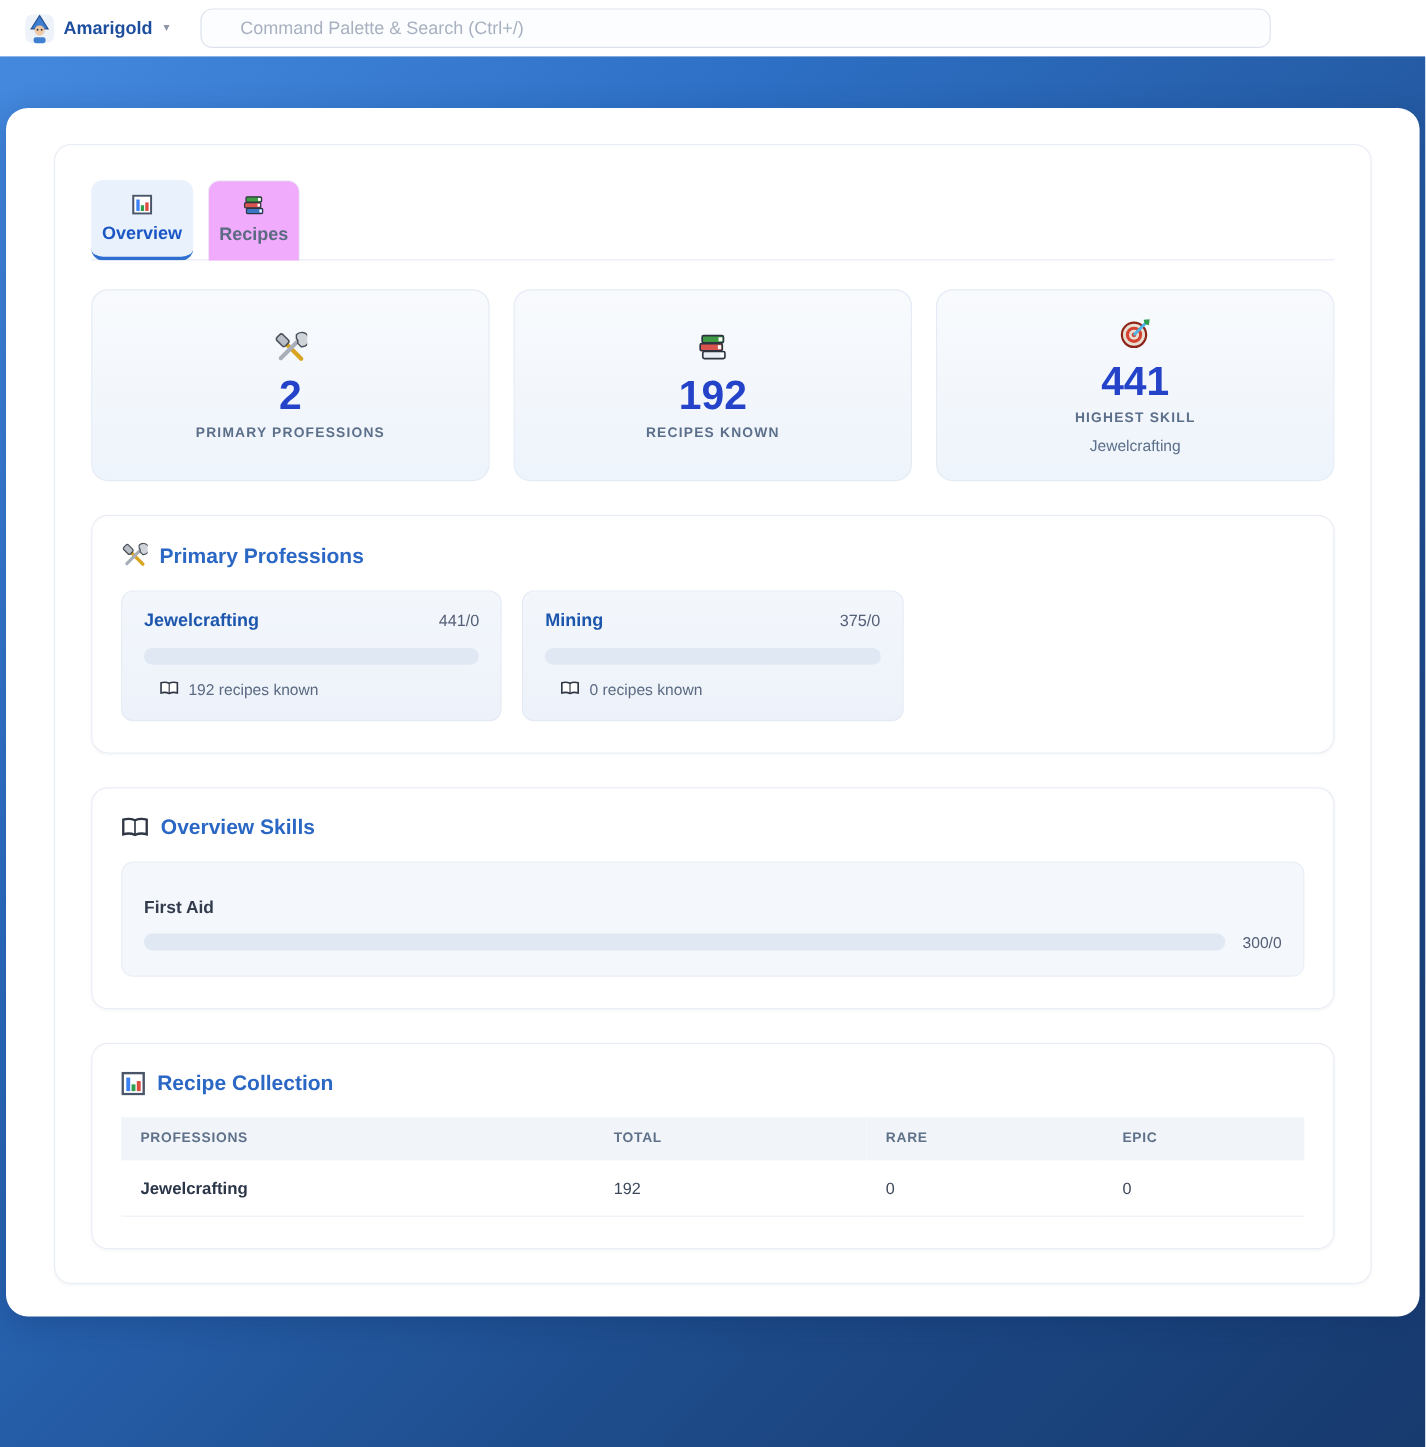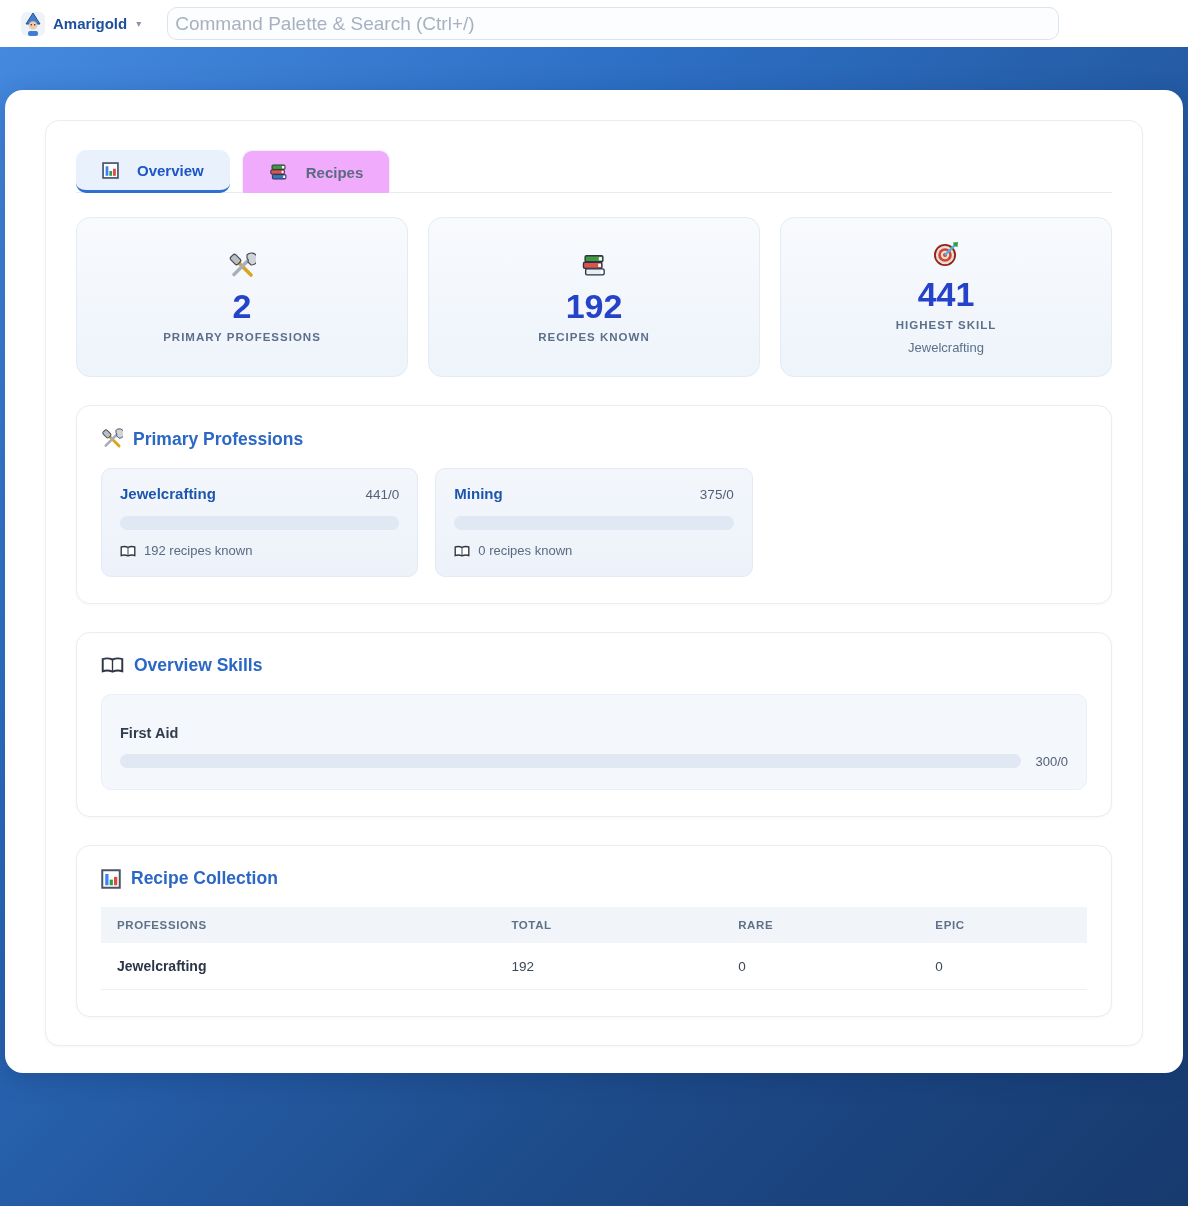--- a/index.html
+++ b/index.html
@@ -5,37 +5,37 @@
   * { margin:0; padding:0; box-sizing:border-box; }
   body { font-family: "Liberation Sans", "DejaVu Sans", sans-serif; }
   .page { width:1188px; height:1206px; overflow:hidden; background:#fff; }
 
   
   .topbar { height:47px; background:#ffffff; display:flex; align-items:center; padding:0 12px; }
   .char-pill { display:flex; align-items:center; gap:7px; padding:4px 8px; border-radius:8px; cursor:pointer; }
   .char-name { font-size:15px; font-weight:bold; color:#1d4e9e; }
   .caret { font-size:10px; color:#8b95a6; margin-left:2px; }
   .search-input { margin-left:18px; width:892px; height:33px; border:1px solid #dde3ee; border-radius:10px;
-                  background:#fcfdfe; padding:0 7px; font-size:19px; color:#39424f; outline:none;
+                  background:#fcfdfe; padding:0 32px; font-size:15px; color:#39424f; outline:none;
                   font-family:"Liberation Sans", sans-serif; }
   .search-input::placeholder { color:#a7b1c0; }
 
   
   .bg { height:1159px; background:linear-gradient(135deg, #4489de 0%, #2d6fc4 28%, #1d4a88 72%, #173a6e 100%); }
 
   
   .sheet { margin:0 5px; position:relative; top:43px; background:#ffffff; border-radius:18px;
            padding:30px 0 27px; box-shadow:0 6px 24px rgba(10,40,90,.25); }
   .inner-card { margin:0 40px; border:1px solid #e9edf4; border-radius:14px; padding:28px 30px 28px;
                 background:#fff; box-shadow:0 1px 3px rgba(20,40,80,.04); }
 
   
   .tabbar { display:flex; gap:12px; border-bottom:1px solid #e7ecf3; }
-  .tab { display:flex; align-items:center; gap:18px; padding:12px 26px 11px; font-size:15px; font-weight:bold;
-         border-radius:10px 10px 10px 10px; cursor:pointer; position:relative; top:1px; }
+  .tab { display:flex; align-items:center; gap:7px; padding:12px 9px 11px; font-size:15px; font-weight:bold;
+         border-radius:10px 10px 10px 10px; cursor:pointer; position:relative; top:1px;flex-direction:column; }
   .tab.active { background:#e9f1fd; color:#1b56c5; border-bottom:3px solid #2e6fd0; }
   .tab.inactive { background:#f0abfc; color:#5b6a80; border:1px solid #eef1f6; border-bottom:none; border-radius:10px 10px 0 0; }
 
   
   .stats { margin-top:24px; display:grid; grid-template-columns:1fr 1fr 1fr; gap:20px; }
   .stat-card { height:160px; border:1px solid #e4ebf5; border-radius:14px; text-align:center;
                background:linear-gradient(180deg,#f8fafd 0%, #eef4fb 100%);
                display:flex; flex-direction:column; align-items:center; justify-content:center; padding:10px 20px; }
   .stat-icon { height:30px; display:flex; align-items:center; justify-content:center; }
   .stat-value { font-size:34px; font-weight:bold; color:#2443c8; margin:6px 0 5px; }
@@ -52,21 +52,21 @@
   
   .prof-grid { display:grid; grid-template-columns:1fr 1fr 1fr; gap:17px; }
   .prof-card { background:linear-gradient(180deg,#f3f7fc 0%, #edf2fa 100%); border:1px solid #e3eaf4;
                border-radius:10px; padding:16px 18px 18px; }
   .prof-head { display:flex; justify-content:space-between; align-items:baseline; }
   .prof-name { font-size:15px; font-weight:bold; color:#1c56ad; }
   .prof-skill { font-size:13.5px; color:#556077; }
   .progress { height:14px; background:#e0e8f4; border-radius:7px; overflow:hidden; }
   .progress-fill { height:100%; background:#2e6fd0; border-radius:7px; width:0%; }
   .prof-card .progress { margin-top:14px; }
-  .prof-foot { margin-top:13px; display:flex; align-items:flex-end; gap:8px; font-size:13px; color:#5a6a82; }
+  .prof-foot { margin-top:13px; display:flex; align-items:flex-start; gap:8px; font-size:13px; color:#5a6a82;margin-left:13px; }
 
   
   .skill-item { background:#f4f7fc; border:1px solid #eaeff7; border-radius:10px; padding:16px 18px 20px; }
   .skill-name { font-size:14.5px; font-weight:bold; color:#333c4d;margin-top:14px; }
   .skill-row { margin-top:13px; display:flex; align-items:flex-start; gap:14px; }
   .skill-row .progress { flex:1; }
   .skill-value { font-size:13px; color:#556077; white-space:nowrap; }
 
   
   .rc-table { width:100%; border-collapse:collapse; }

